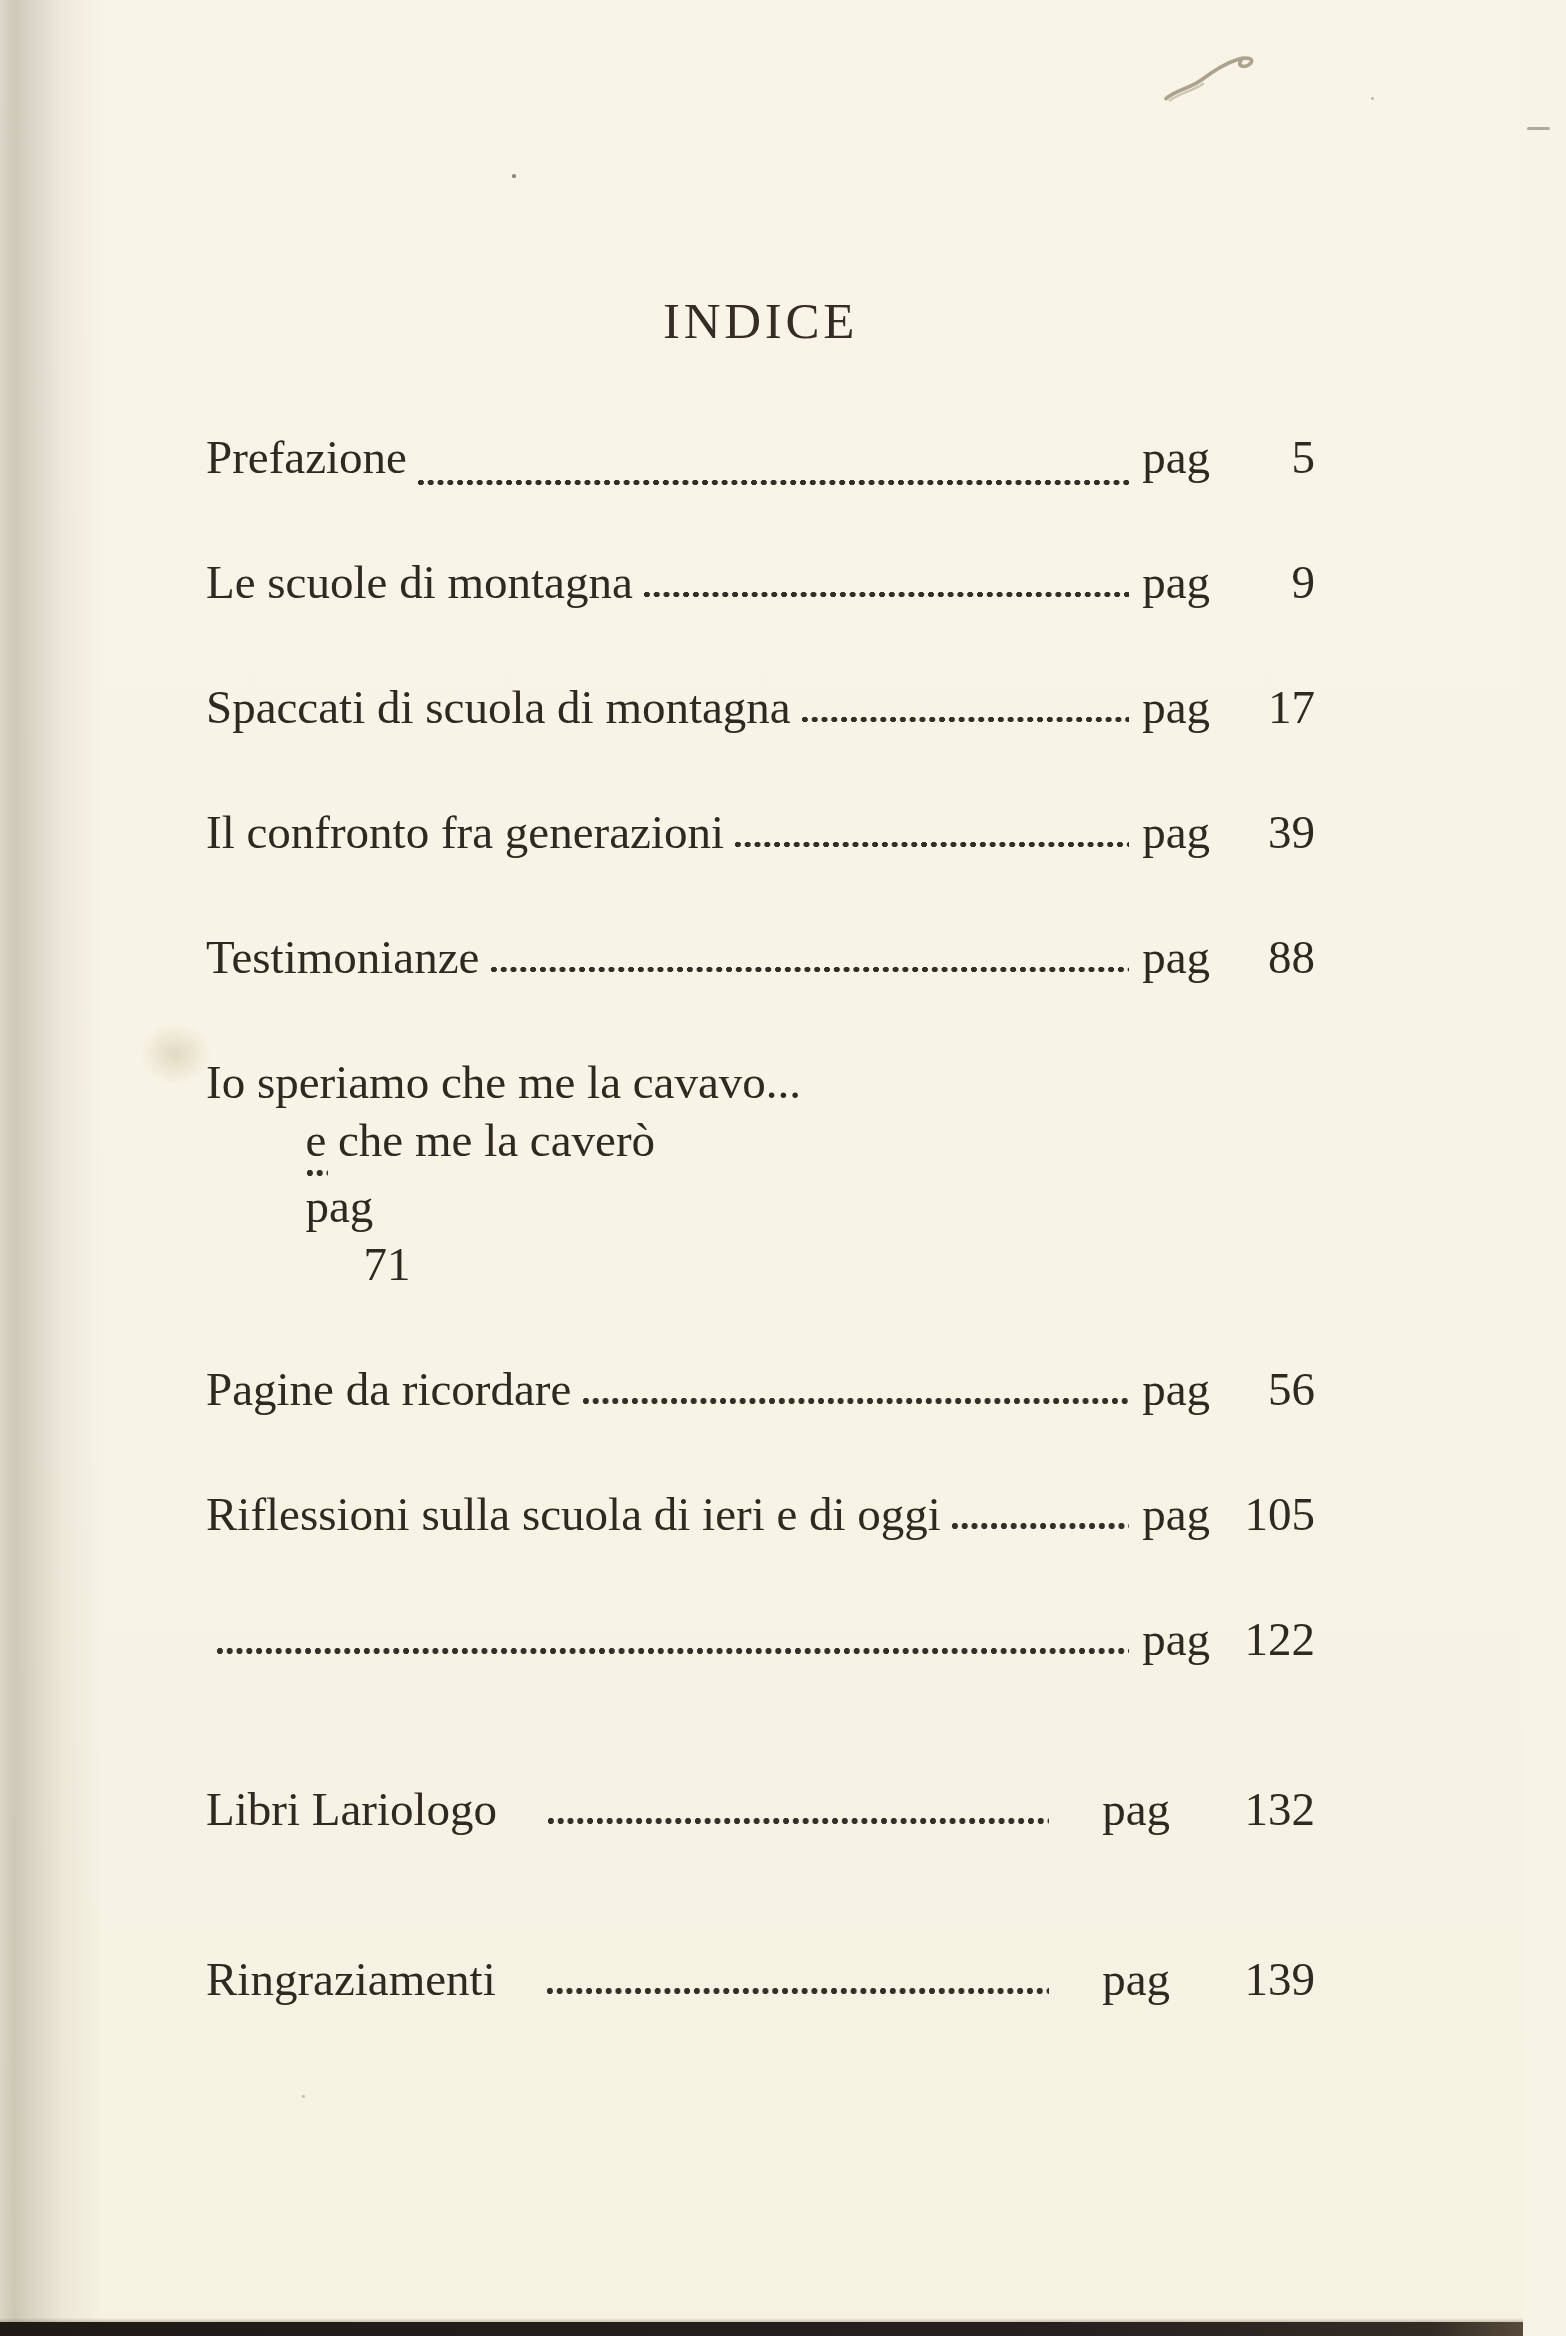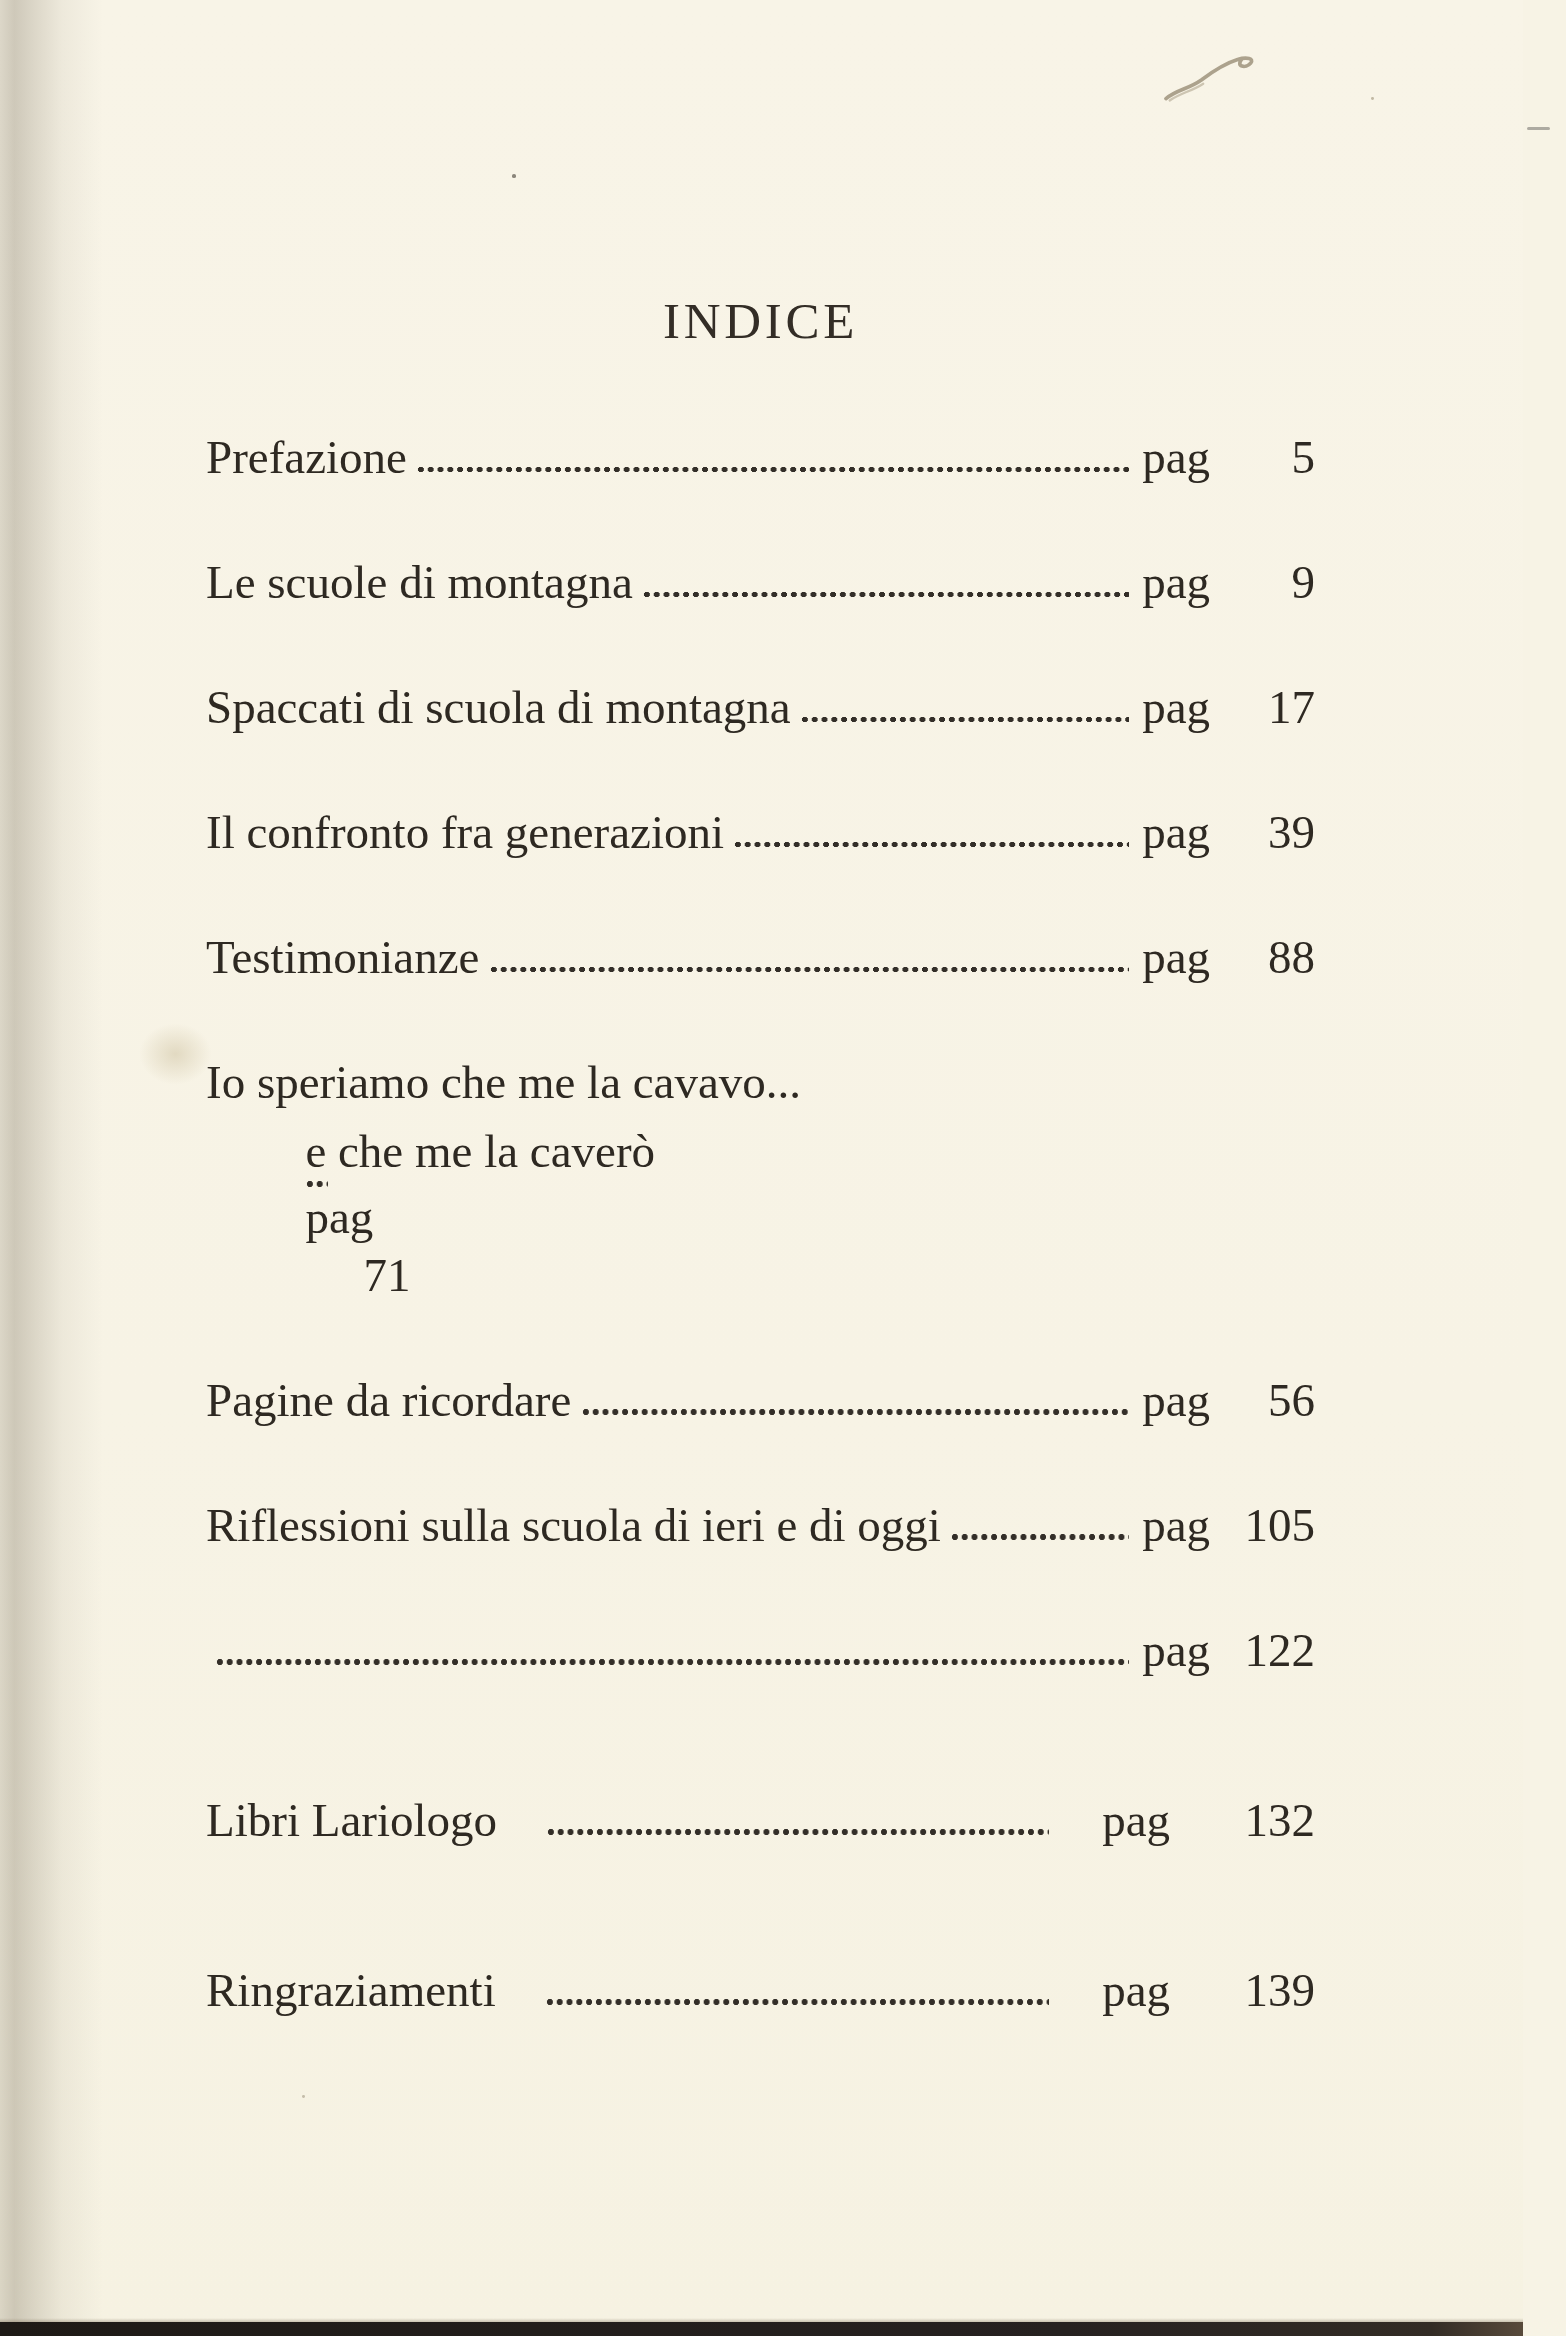--- a/index.html
+++ b/index.html
@@ -67,25 +67,25 @@
   }
   .toc-list { margin-top: 78px; }
   .toc-row {
     display: flex;
     align-items: baseline;
     font-size: 47px;
     line-height: 58px;
     margin-top: 67px;
     color: #2e2922;
   }
-  .toc-row.first { margin-top: 0; }
+  .toc-row.first { margin-top: 0; align-items: flex-end; }
   .toc-row.gap-lg, .toc-block.gap-lg { margin-top: 112px; gap: 40px; }
   .toc-block { margin-top: 67px; }
   .toc-block .l1 {
-    font-size: 47px; line-height: 58px; margin-bottom: 11px; white-space: nowrap;
+    font-size: 47px; line-height: 58px; margin-bottom: 0; white-space: nowrap;
   }
   .toc-block .toc-row { margin-top: 0; }
   .toc-row .t { white-space: nowrap; }
   .toc-row.indent { padding-left: 90px; flex-direction: column; }
   .leader {
     flex: 1 1 auto;
     display: inline-block;
     height: 7.5px;
     min-width: 22.5px;
     margin: 0 13px 0 9.4px;

